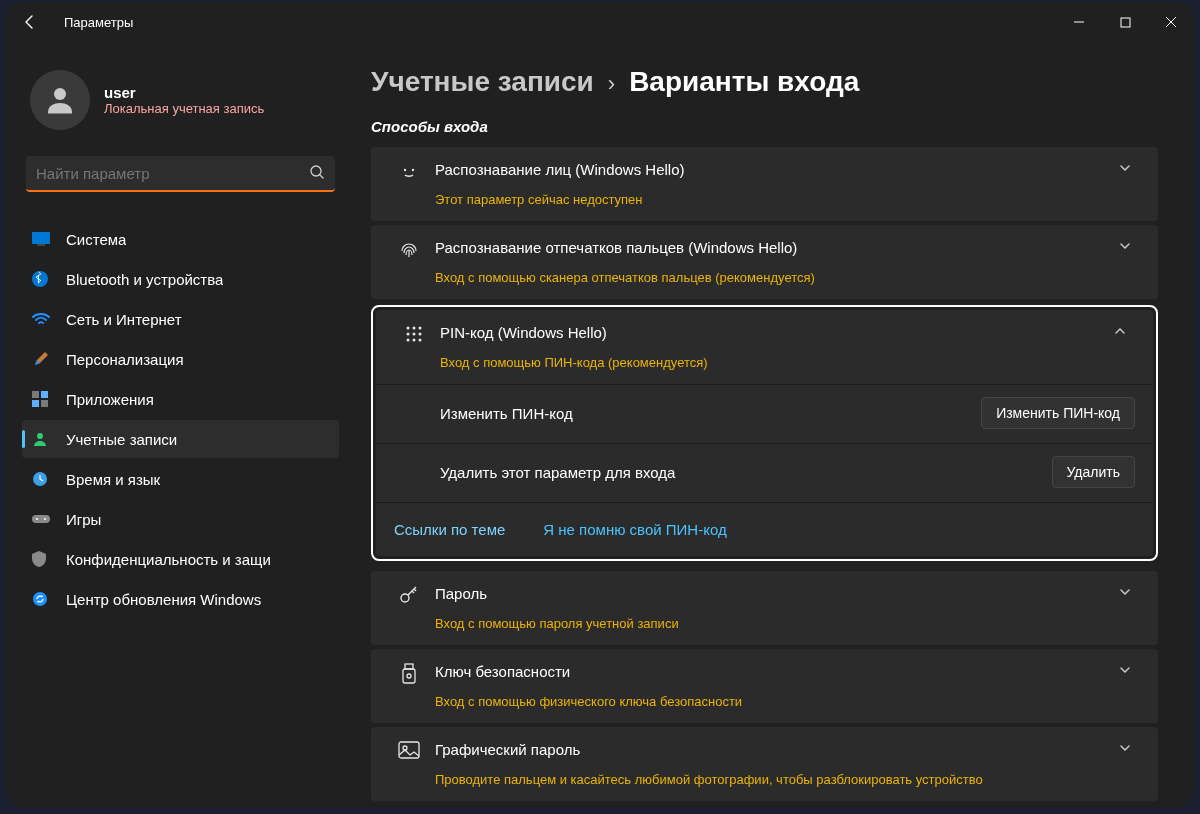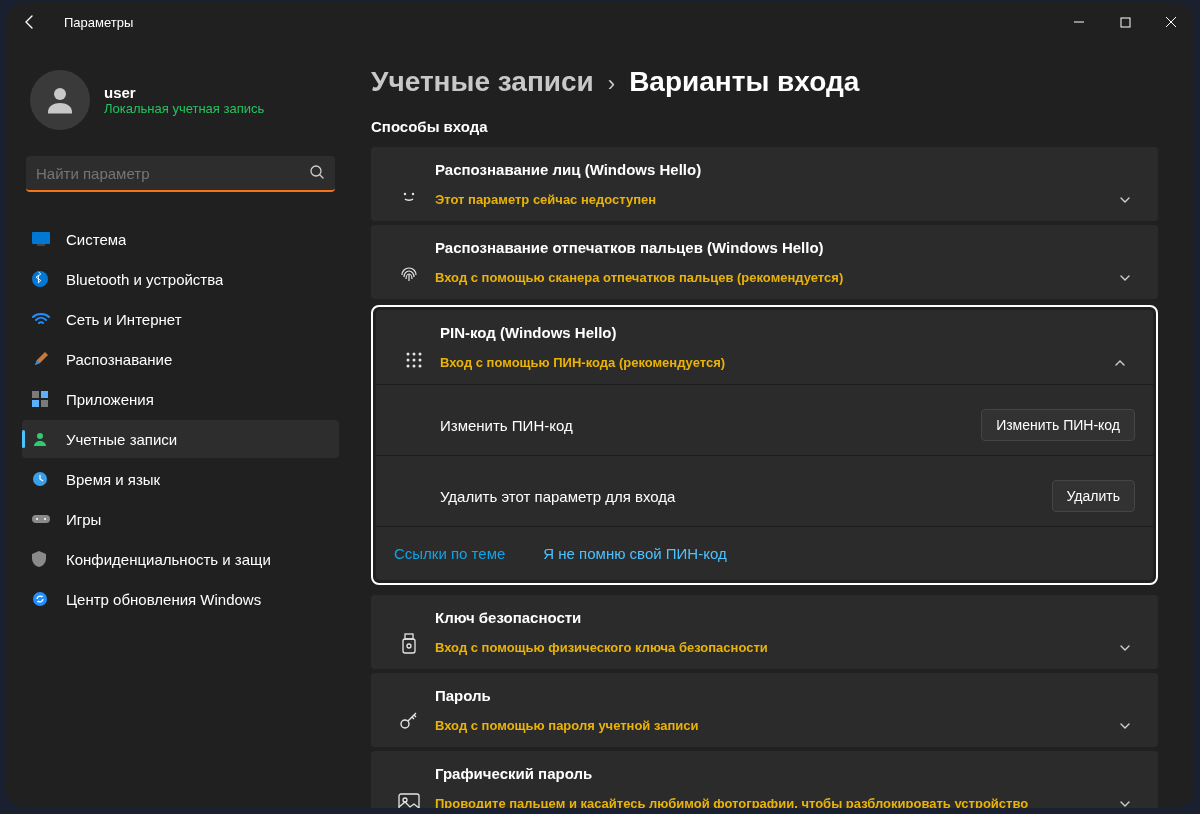--- a/index.html
+++ b/index.html
@@ -43,21 +43,21 @@
   flex-direction: column;
 }
 .user-block { display: flex; align-items: center; padding: 4px 4px 18px 8px; }
 .avatar {
   width: 60px; height: 60px; border-radius: 50%; background: #3a3a3a;
   display:flex; align-items:center; justify-content:center;
 }
 .avatar svg { width: 36px; height: 36px; }
 .user-text { margin-left: 14px; }
 .user-text .uname { font-size: 15px; font-weight: 600; }
-.user-text .udesc { font-size: 13px; color: #22c55e; }
+.user-text .udesc { font-size: 13px; color: #fca5a5; }
 
 .search {
   margin: 8px 4px 12px 4px;
   background: #2d2d2d;
   border-radius: 4px;
   border-bottom: 2px solid #f97316;
   height: 36px;
   display: flex; align-items: center;
   padding: 0 10px;
 }
@@ -87,67 +87,66 @@
 }
 
 .main {
   flex: 1; padding: 24px 36px 0 20px; overflow: hidden;
 }
 .breadcrumb { display: flex; align-items: baseline; gap: 14px; margin-bottom: 20px; }
 .breadcrumb .bc { font-size: 28px; font-weight: 600; color: #c8c8c8; }
 .breadcrumb .sep { font-size: 22px; color: #c8c8c8; }
 .breadcrumb .bc.current { color: #fff; }
 
-.section-title { font-size: 15px; font-weight: 600; margin-bottom: 12px; }
+.section-title { font-size: 15px; font-weight: 600; margin-bottom: 12px; font-style: italic; }
 
 .card {
   background: #2b2b2b;
   border-radius: 4px;
   margin-bottom: 4px;
 }
 .card-row {
-  display: flex; align-items: flex-end;
+  display: flex; align-items: flex-start;
   padding: 14px 18px 14px 18px;
   min-height: 68px;
-  font-weight: bold;
 }
 .card-row .cicon { width: 40px; display:flex; align-items:center; justify-content:center; color:#e6e6e6; }
 .card-row .ctext { flex:1; margin-left: 6px; }
 .card-row .ctitle { font-size: 15px; color:#fff; }
 .card-row .cdesc { font-size: 13px; color:#eab308; margin-top: 14px; }
 .card-row .chev { width:30px; display:flex; justify-content:center; color:#cfcfcf; }
 
 .highlight-group {
   border: 2px solid #fff;
   border-radius: 8px;
   padding: 3px;
   margin: 6px 0 10px 0;
 }
 .highlight-group .card { margin: 0; }
 .sub-row {
   display: flex; align-items: center;
-  padding: 24px 18px 14px 64px;
+  padding: 12px 18px 14px 64px;
   border-top: 1px solid #1c1c1c;
 }
 .sub-row .slabel { flex:1; font-size: 15px; }
 .btn {
   background: #323232;
   border: 1px solid #454545;
   border-radius: 4px;
   padding: 7px 14px;
   font-size: 14px;
   color: #fff;
 }
 .links-row {
   display: flex; align-items: center;
   padding: 18px 18px;
   border-top: 1px solid #1c1c1c;
   font-size: 15px;
 }
-.links-row .llab { color:#0ea5e9; margin-right: 18px; text-align: center; }
+.links-row .llab { color:#7dd3fc; margin-right: 18px; text-align: center; }
 .links-row .llink { color:#4cc2ff;margin-left:20px; }
 
 </style>
 </head>
 <body>
 
 <div class="window">
 
   <div class="titlebar">
     <div class="back">
@@ -227,21 +226,21 @@
             </span>
           <span class="nlabel">Сеть и Интернет</span>
         </div>
         <div class="nav-item">
           <span class="nicon">
               <svg width="18" height="18" viewBox="0 0 18 18">
                 <path d="M3 15l2-5 8-8 3 3-8 8-5 2z" fill="#c77b3a"></path>
                 <path d="M3 15l2-5 3 3-5 2z" fill="#1e90ff"></path>
               </svg>
             </span>
-          <span class="nlabel">Распознавание</span>
+          <span class="nlabel">Персонализация</span>
         </div>
         <div class="nav-item">
           <span class="nicon">
               <svg width="16" height="16" viewBox="0 0 16 16">
                 <rect x="0" y="0" width="7" height="7" fill="#7a7a7a"></rect>
                 <rect x="9" y="0" width="7" height="7" fill="#5ab0ff"></rect>
                 <rect x="0" y="9" width="7" height="7" fill="#5ab0ff"></rect>
                 <rect x="9" y="9" width="7" height="7" fill="#7a7a7a"></rect>
               </svg>
             </span>
@@ -386,49 +385,49 @@
           <div class="links-row">
             <span class="llab">Ссылки по теме</span>
             <a class="llink">Я не помню свой ПИН-код</a>
           </div>
         </div>
       </div>
 
       <div class="card">
         <div class="card-row">
           <span class="cicon">
+            <svg width="22" height="22" viewBox="0 0 22 22" fill="none" stroke="#e6e6e6" stroke-width="1.4">
+                <circle cx="7" cy="13" r="4"></circle>
+                <path d="M10 10l8-8M16 4l2 2M14 6l2 2"></path>
+              </svg>
+          </span>
+          <div class="ctext">
+            <div class="ctitle">Пароль</div>
+            <div class="cdesc">Вход с помощью пароля учетной записи</div>
+          </div>
+          <span class="chev">
+              <svg width="14" height="14" viewBox="0 0 14 14">
+                <path d="M3 5l4 4 4-4" stroke="#cfcfcf" stroke-width="1.4" fill="none" stroke-linecap="round"></path>
+              </svg>
+            </span>
+        </div>
+      </div>
+
+      <div class="card">
+        <div class="card-row">
+          <span class="cicon">
             <svg width="18" height="22" viewBox="0 0 18 22" fill="none" stroke="#e6e6e6" stroke-width="1.3">
                 <rect x="5" y="1" width="8" height="5"></rect>
                 <rect x="3" y="6" width="12" height="14" rx="2"></rect>
                 <circle cx="9" cy="13" r="2"></circle>
               </svg>
           </span>
           <div class="ctext">
             <div class="ctitle">Ключ безопасности</div>
             <div class="cdesc">Вход с помощью физического ключа безопасности</div>
-          </div>
-          <span class="chev">
-              <svg width="14" height="14" viewBox="0 0 14 14">
-                <path d="M3 5l4 4 4-4" stroke="#cfcfcf" stroke-width="1.4" fill="none" stroke-linecap="round"></path>
-              </svg>
-            </span>
-        </div>
-      </div>
-
-      <div class="card">
-        <div class="card-row">
-          <span class="cicon">
-            <svg width="22" height="22" viewBox="0 0 22 22" fill="none" stroke="#e6e6e6" stroke-width="1.4">
-                <circle cx="7" cy="13" r="4"></circle>
-                <path d="M10 10l8-8M16 4l2 2M14 6l2 2"></path>
-              </svg>
-          </span>
-          <div class="ctext">
-            <div class="ctitle">Пароль</div>
-            <div class="cdesc">Вход с помощью пароля учетной записи</div>
           </div>
           <span class="chev">
               <svg width="14" height="14" viewBox="0 0 14 14">
                 <path d="M3 5l4 4 4-4" stroke="#cfcfcf" stroke-width="1.4" fill="none" stroke-linecap="round"></path>
               </svg>
             </span>
         </div>
       </div>
 
       <div class="card">

